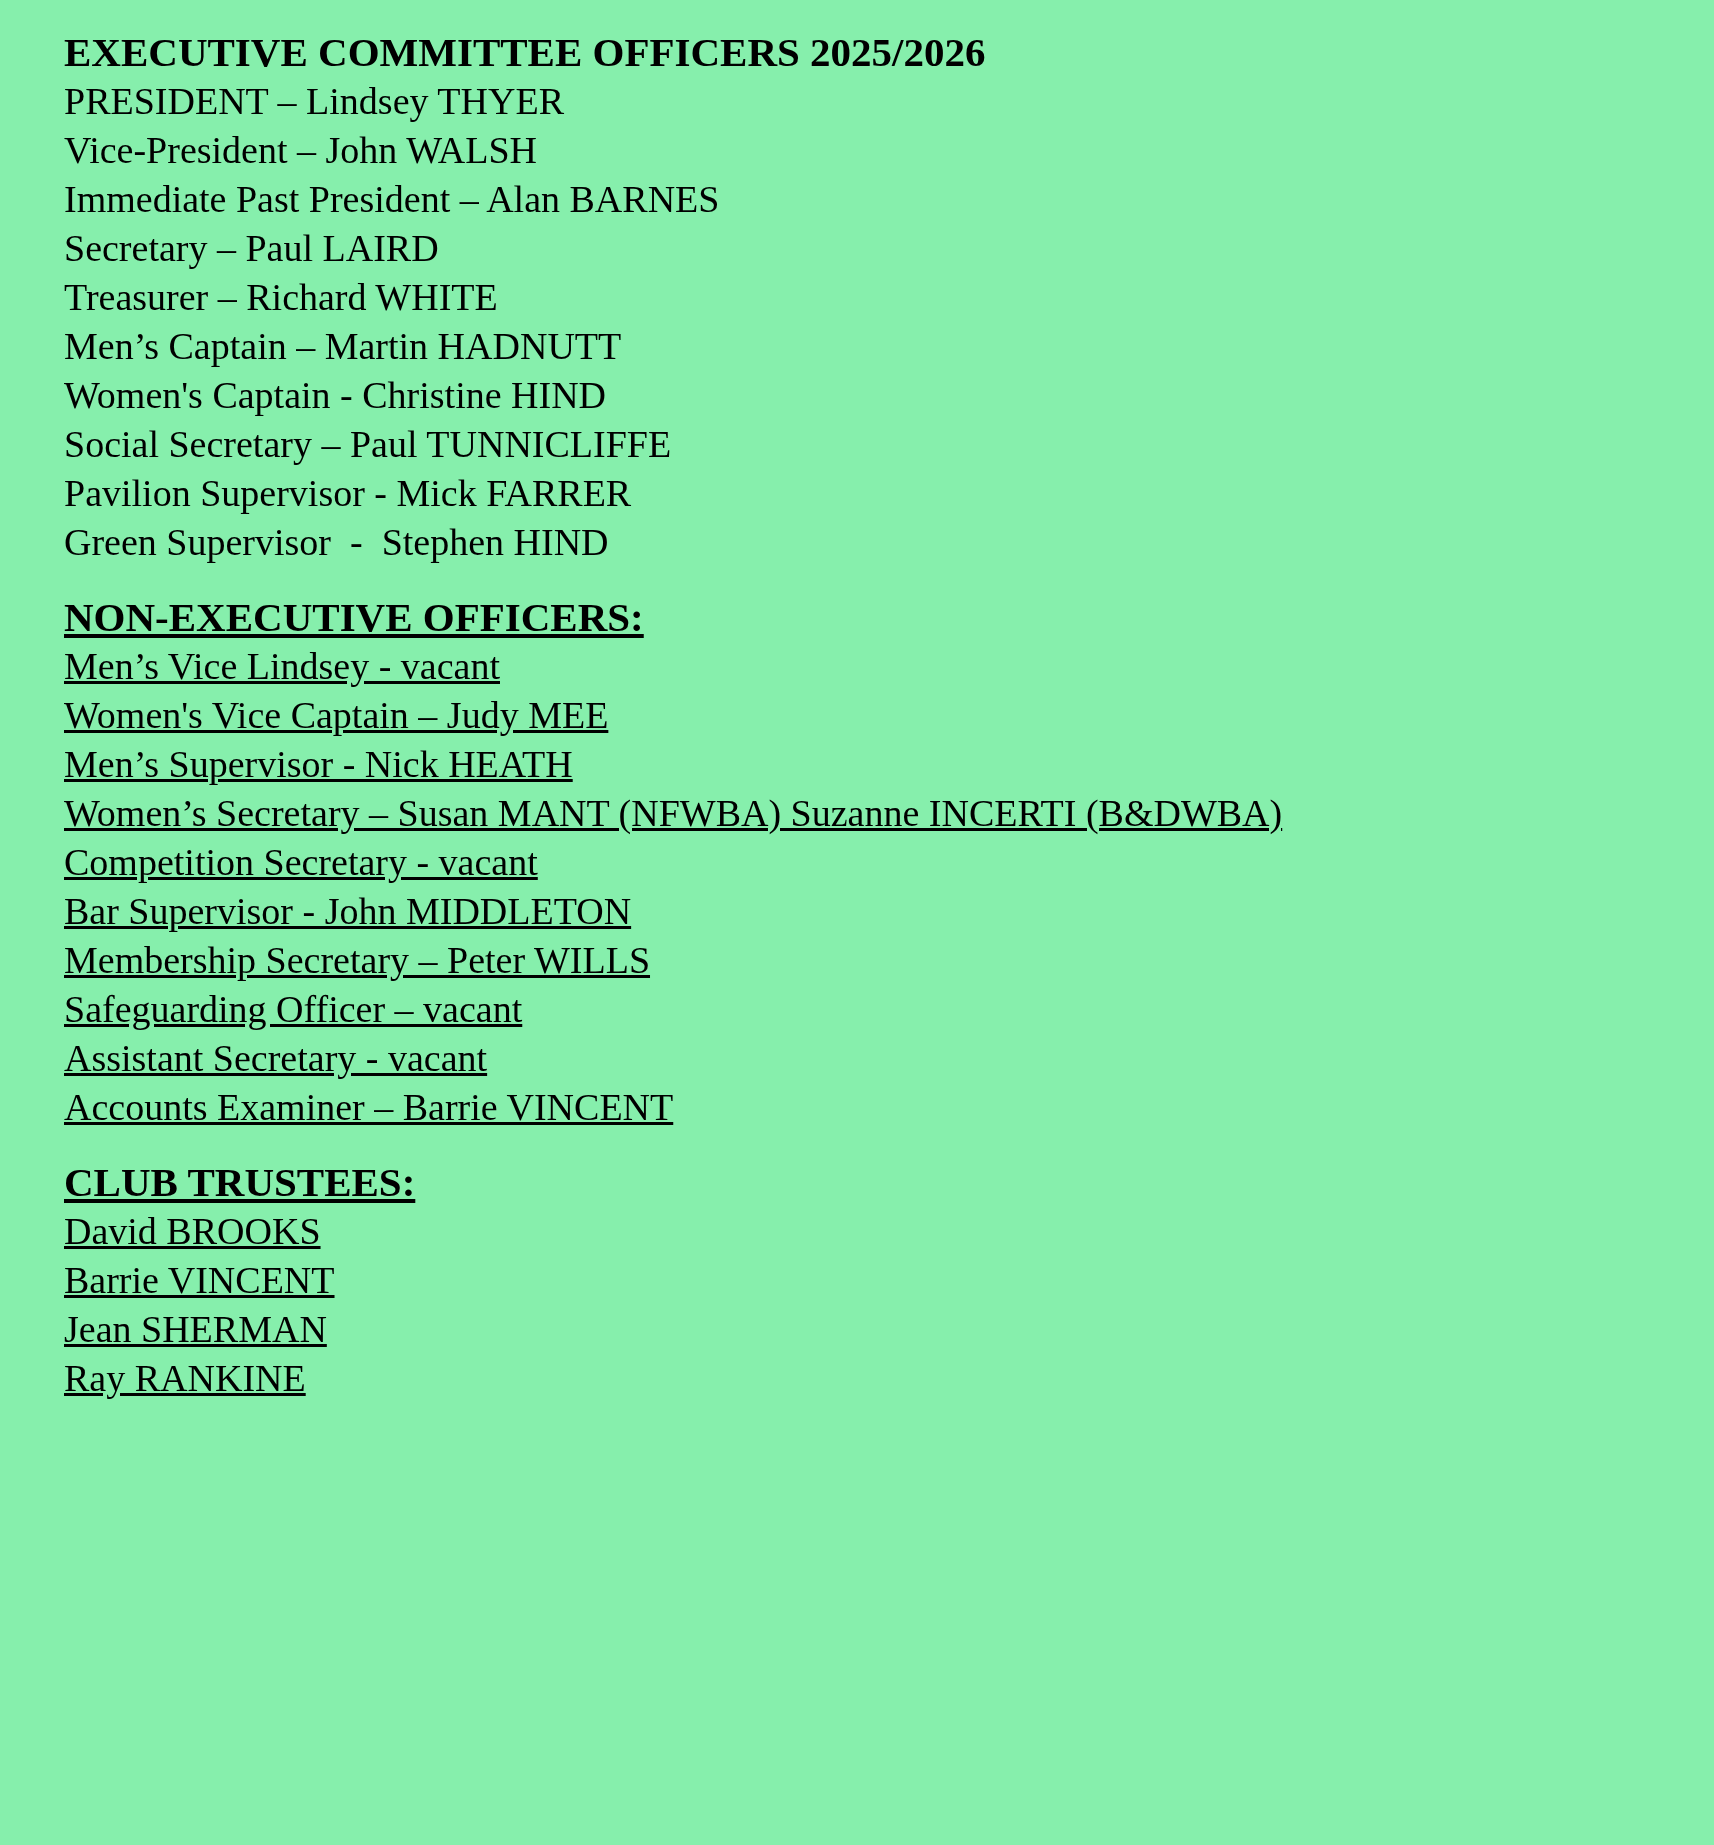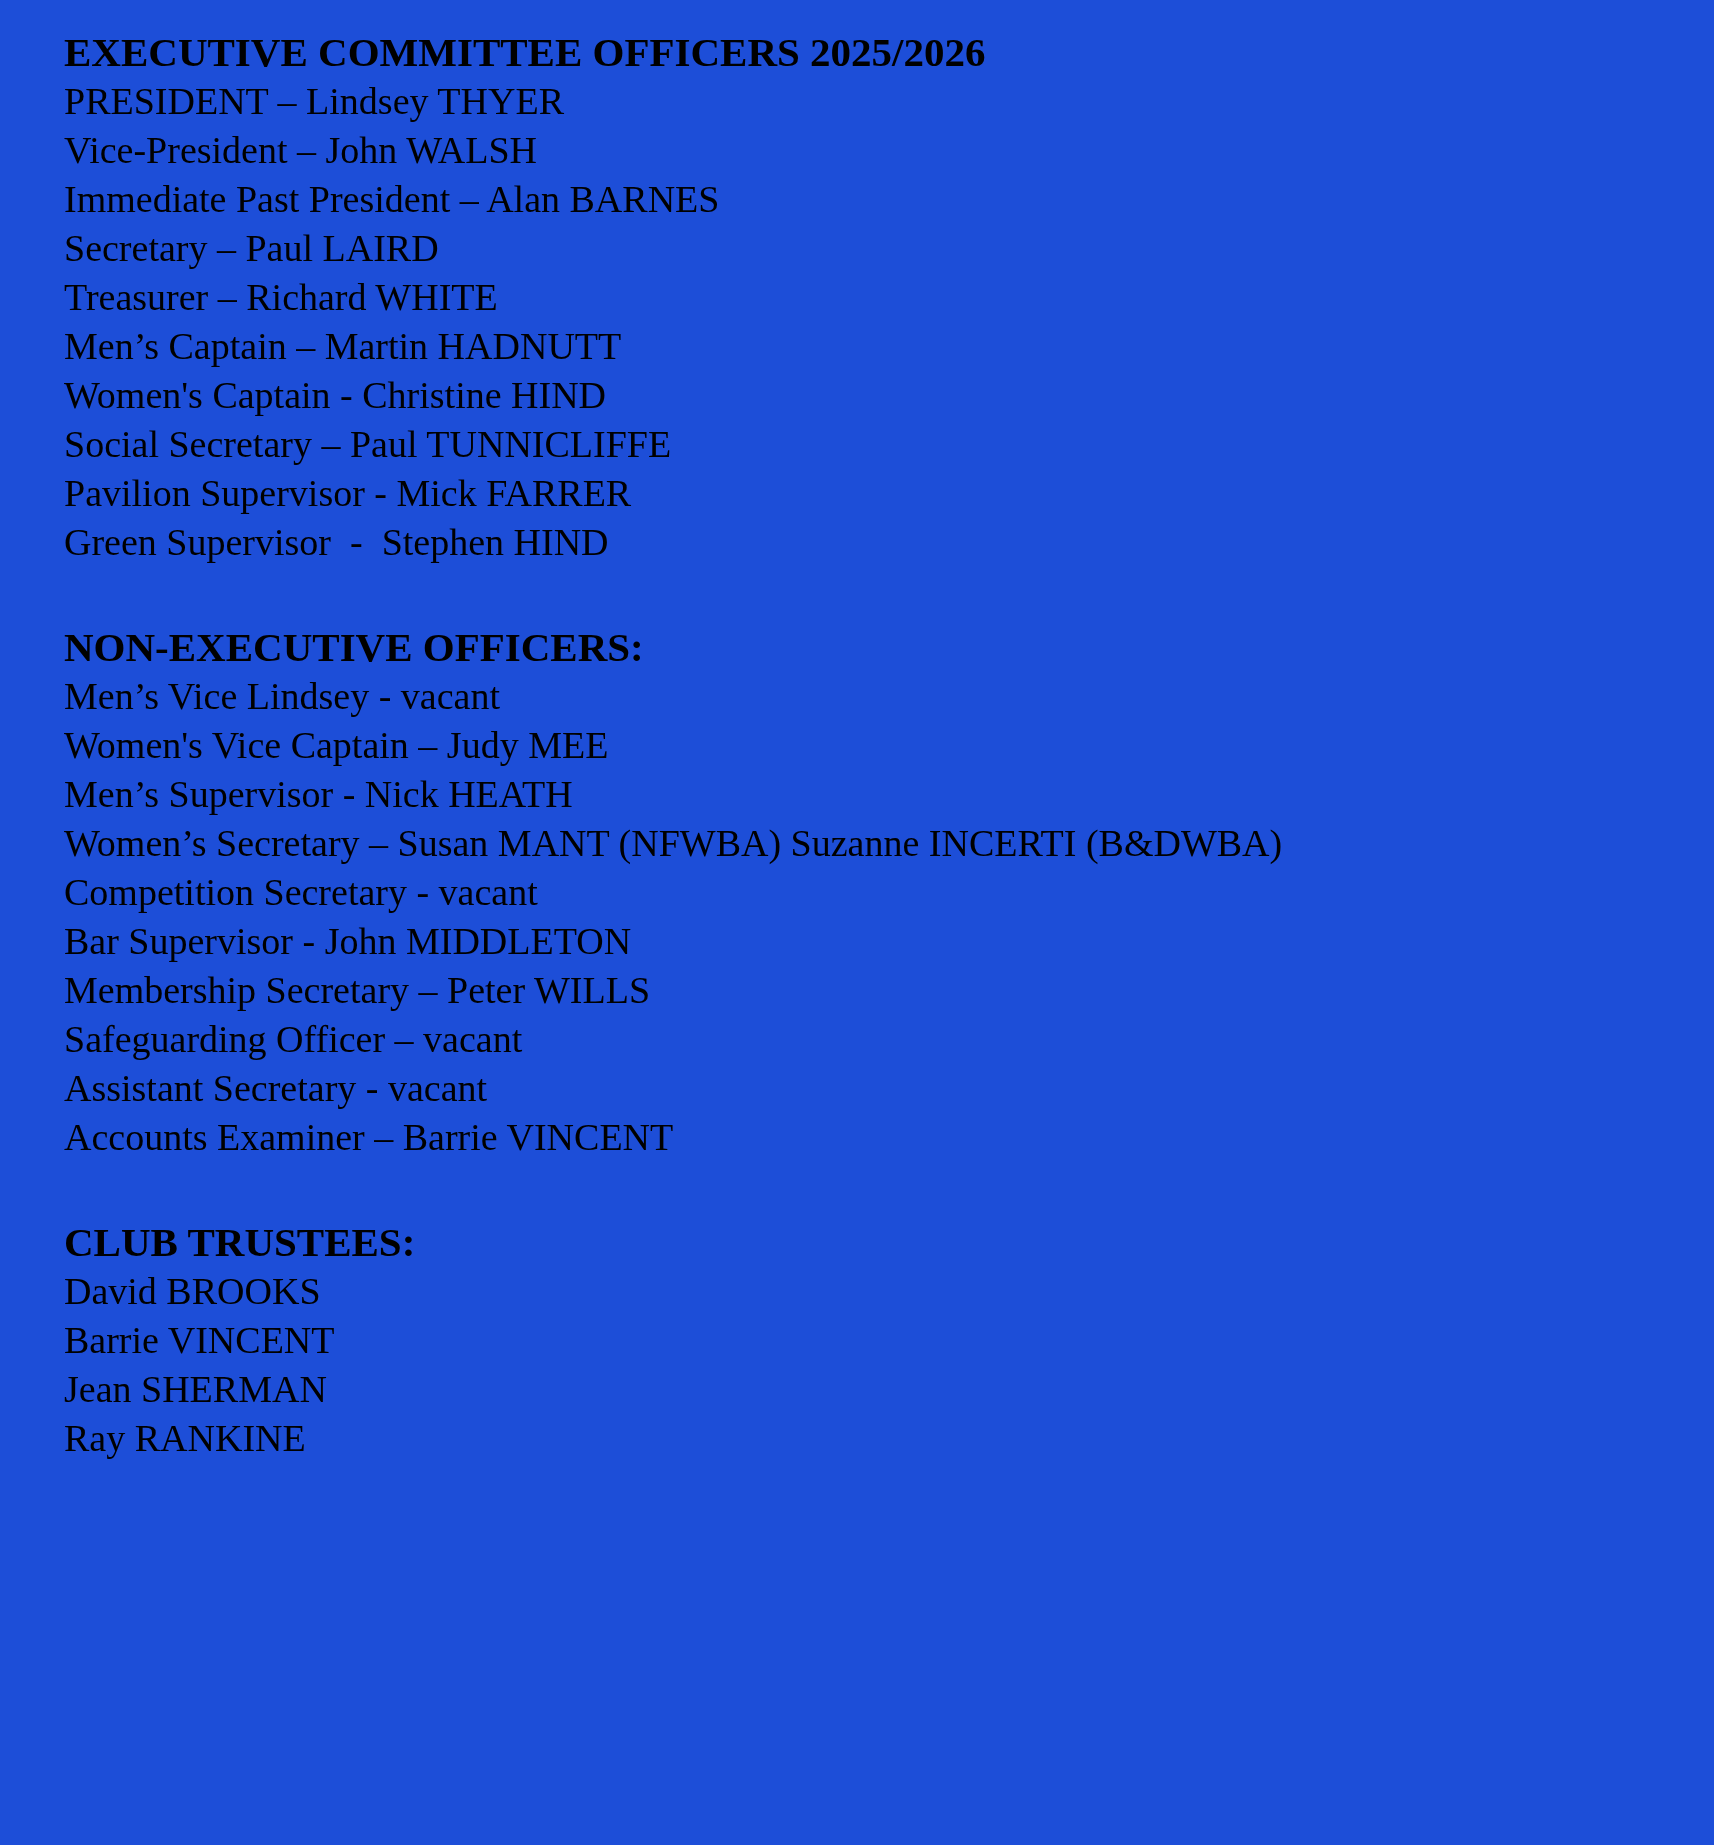--- a/index.html
+++ b/index.html
@@ -4,32 +4,33 @@
 <style>
   html, body {
     margin: 0;
     padding: 0;
     background: #ffffff;
   }
   .page {
     position: relative;
     width: 1714px;
     height: 1845px;
-    background: #1d4ed8;
+    background: #86efac;
     overflow: hidden;
     font-family: "Liberation Serif", "DejaVu Serif", serif;
     color: #000000;
     box-sizing: border-box;
     padding: 28px 10px 8px 64px;
   }
   .doc-section {
     margin: 0;
   }
   .doc-section + .doc-section {
-    margin-top: 56px; 
+    margin-top: 26px; 
+    text-decoration: underline;
   }
   .doc-heading {
     font-size: 41px;
     line-height: 49px;
     font-weight: bold;
     white-space: pre-wrap;
     margin: 0;
   }
   .doc-line {
     font-size: 38px;

